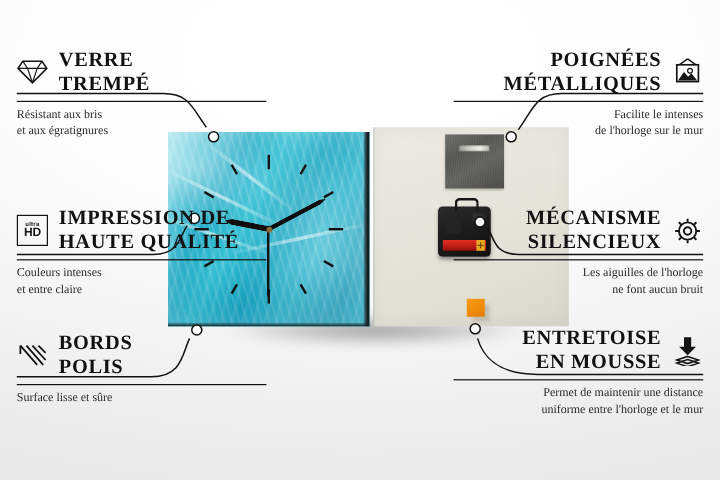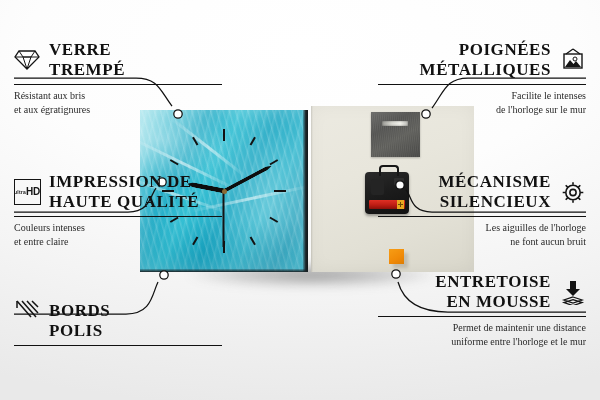--- a/index.html
+++ b/index.html
@@ -382,21 +382,21 @@
   #feature-poignees            { left: 378px; top: 40px;  }
   #feature-mecanisme           { left: 378px; top: 172px; }
   #feature-entretoise          { left: 378px; top: 272px; }
 
   
   .hd-badge {
     width: 25px;
     height: 24px;
     border: 1.4px solid #141414;
     display: flex;
-    flex-direction: row;
+    flex-direction: column;
     align-items: center;
     justify-content: center;
     line-height: 1;
   }
   .hd-badge .u {
     font-family: "Liberation Sans", sans-serif;
     font-size: 5px;
     font-weight: bold;
     letter-spacing: 0.2px;
     color: #141414;
@@ -546,24 +546,25 @@
   </div>
 
   <div class="feature left" id="feature-bords-polis">
     <div class="feature-head">
       <span class="feature-icon">
         <svg width="26" height="22" viewBox="0 0 26 22">
           <path d="M3 3 L17 19 M8 3 L22 19 M13 3 L24 15 M18 3 L24 9" fill="none" stroke="#141414" stroke-width="1.5"></path>
           <path d="M3 3 L3 10" fill="none" stroke="#141414" stroke-width="1.5"></path>
         </svg>
       </span>
-      <span class="feature-title" style="white-space: pre-line; margin-top: 25px;">BORDS
+      <span class="feature-title" style="white-space: pre-line;">BORDS
 POLIS</span>
     </div>
     <div class="feature-rule"></div>
+    <div class="feature-sub">Surface lisse et sûre</div>
   </div>
 
   <div class="feature right" id="feature-poignees">
     <div class="feature-head">
       <span class="feature-icon">
         <svg width="26" height="24" viewBox="0 0 26 24">
           <path d="M13 1 L6 6 M13 1 L20 6" fill="none" stroke="#141414" stroke-width="1.2"></path>
           <rect x="4" y="6" width="18" height="14" fill="none" stroke="#141414" stroke-width="1.4"></rect>
           <circle cx="15" cy="11" r="2" fill="none" stroke="#141414" stroke-width="1"></circle>
           <path d="M5 19 L10 12 L13.5 16 L16 13 L21 19 Z" fill="#141414"></path>

